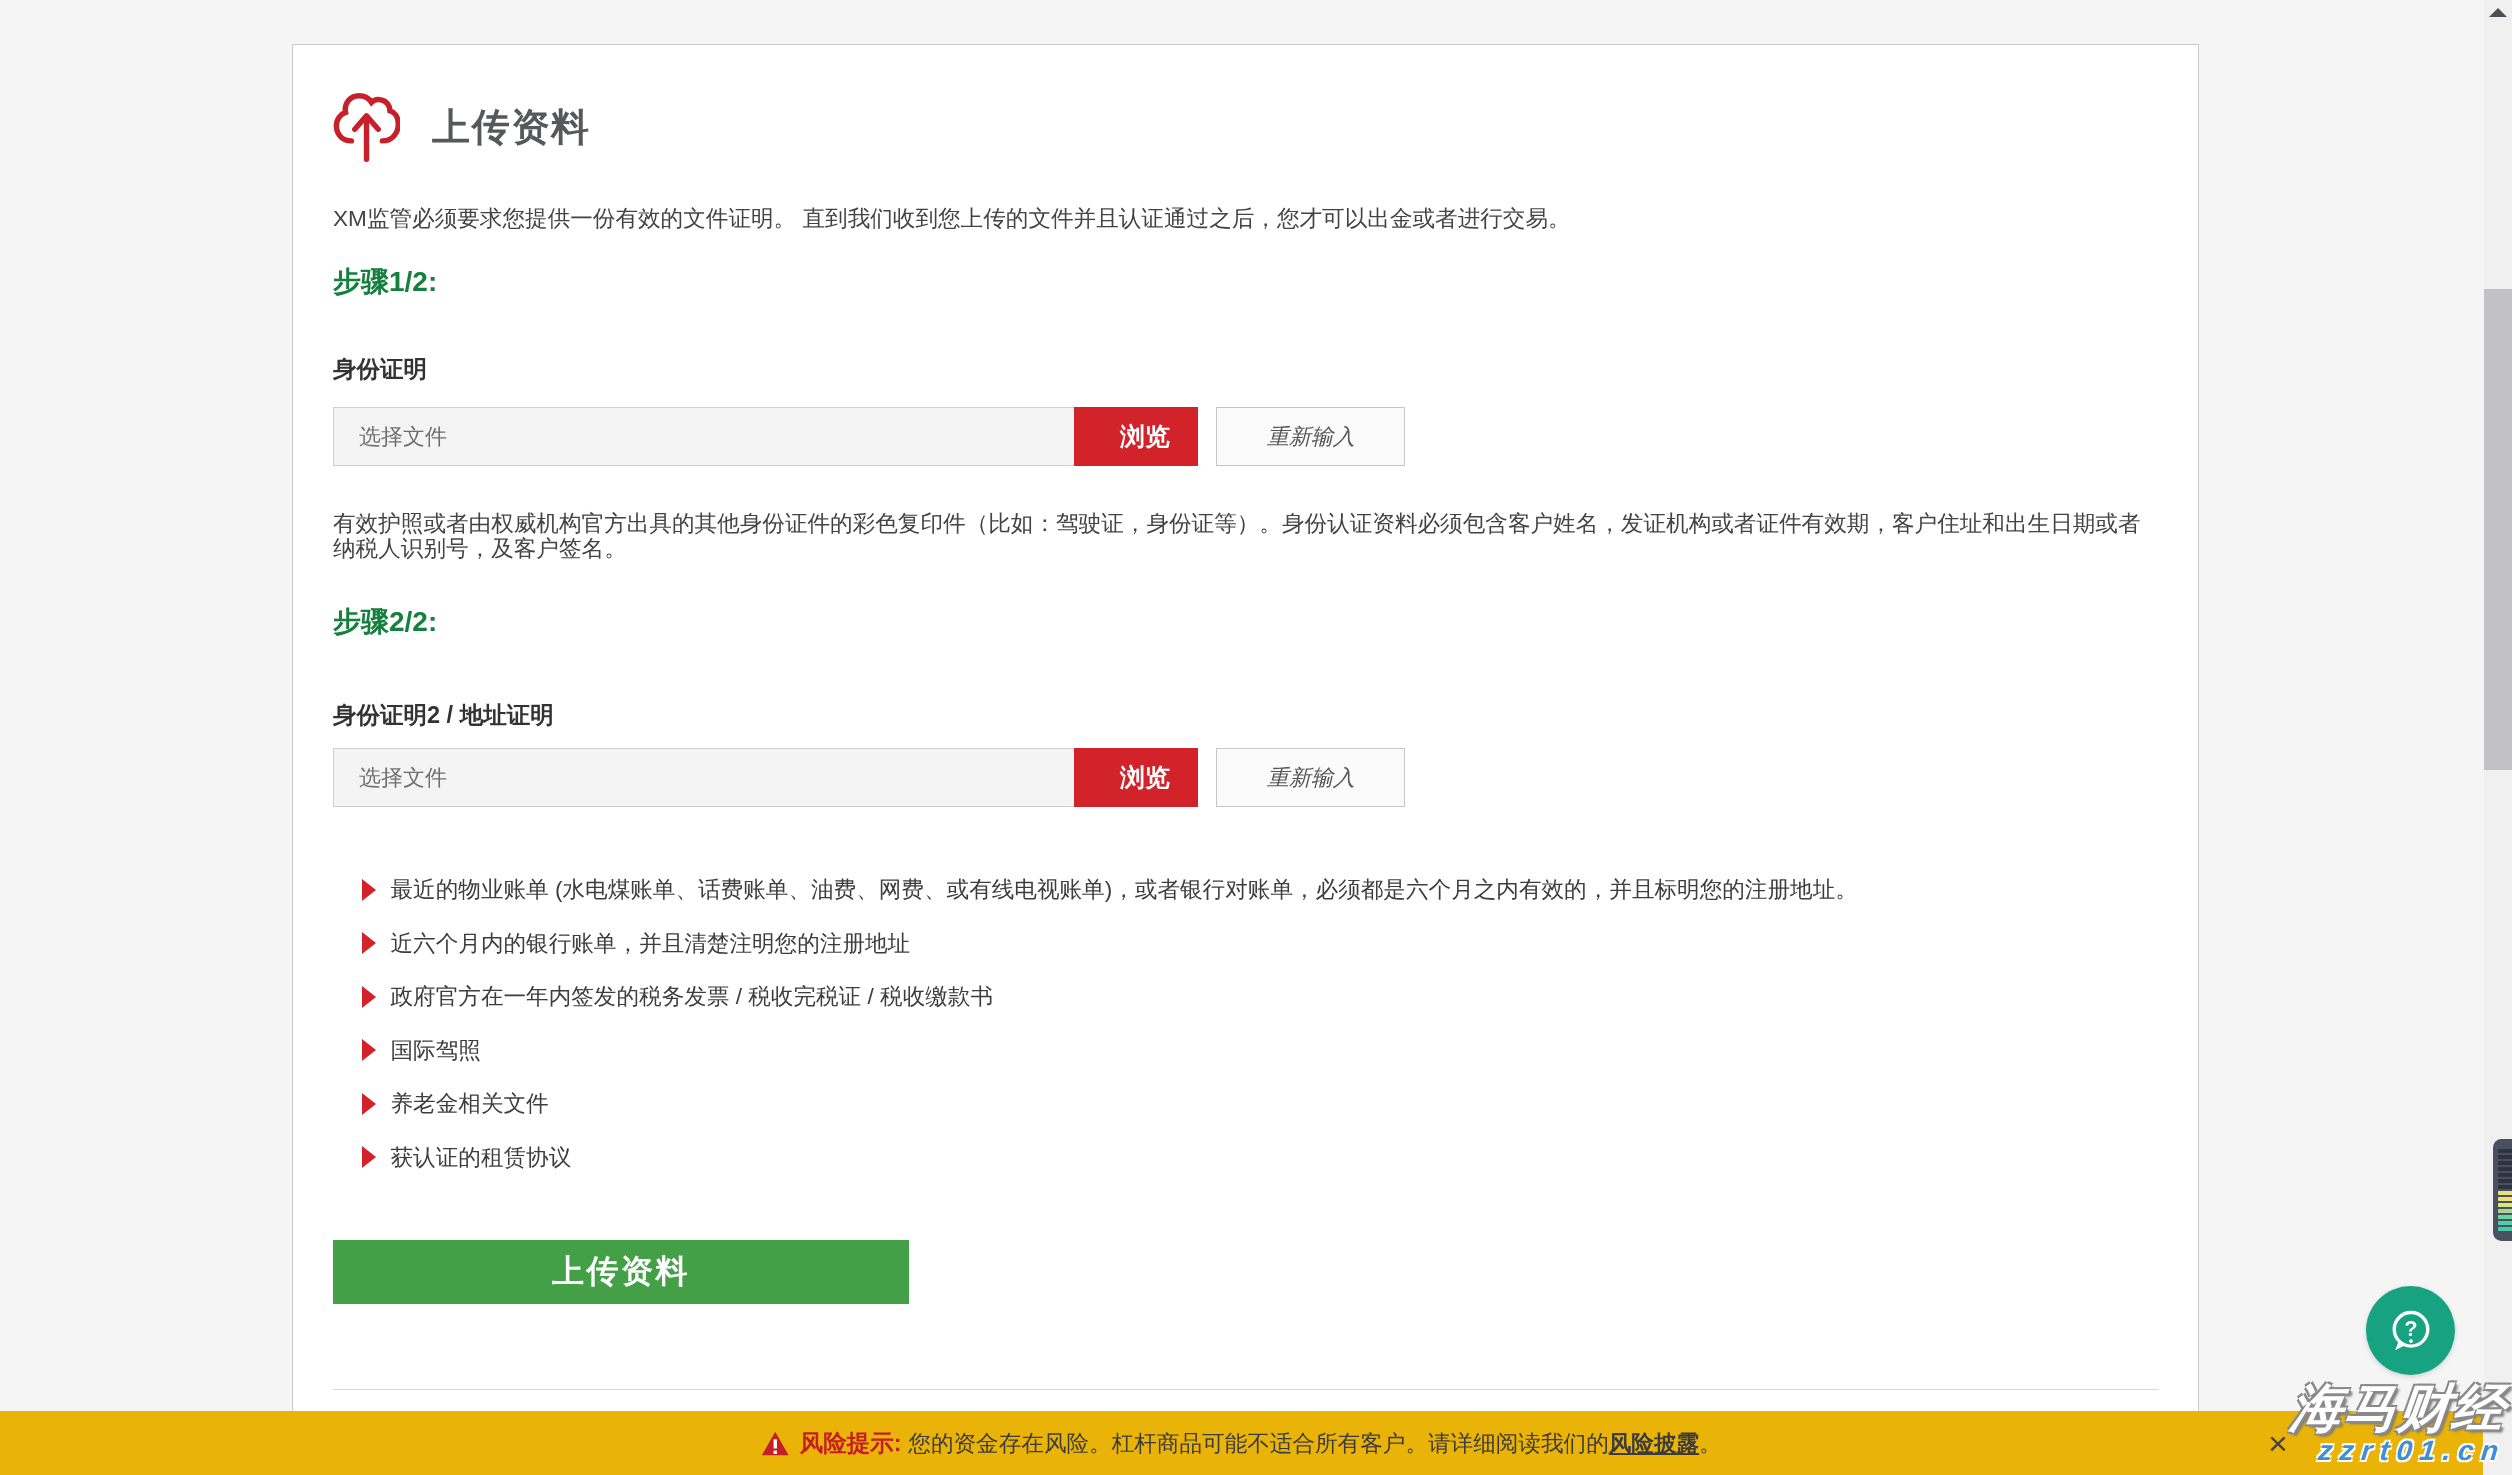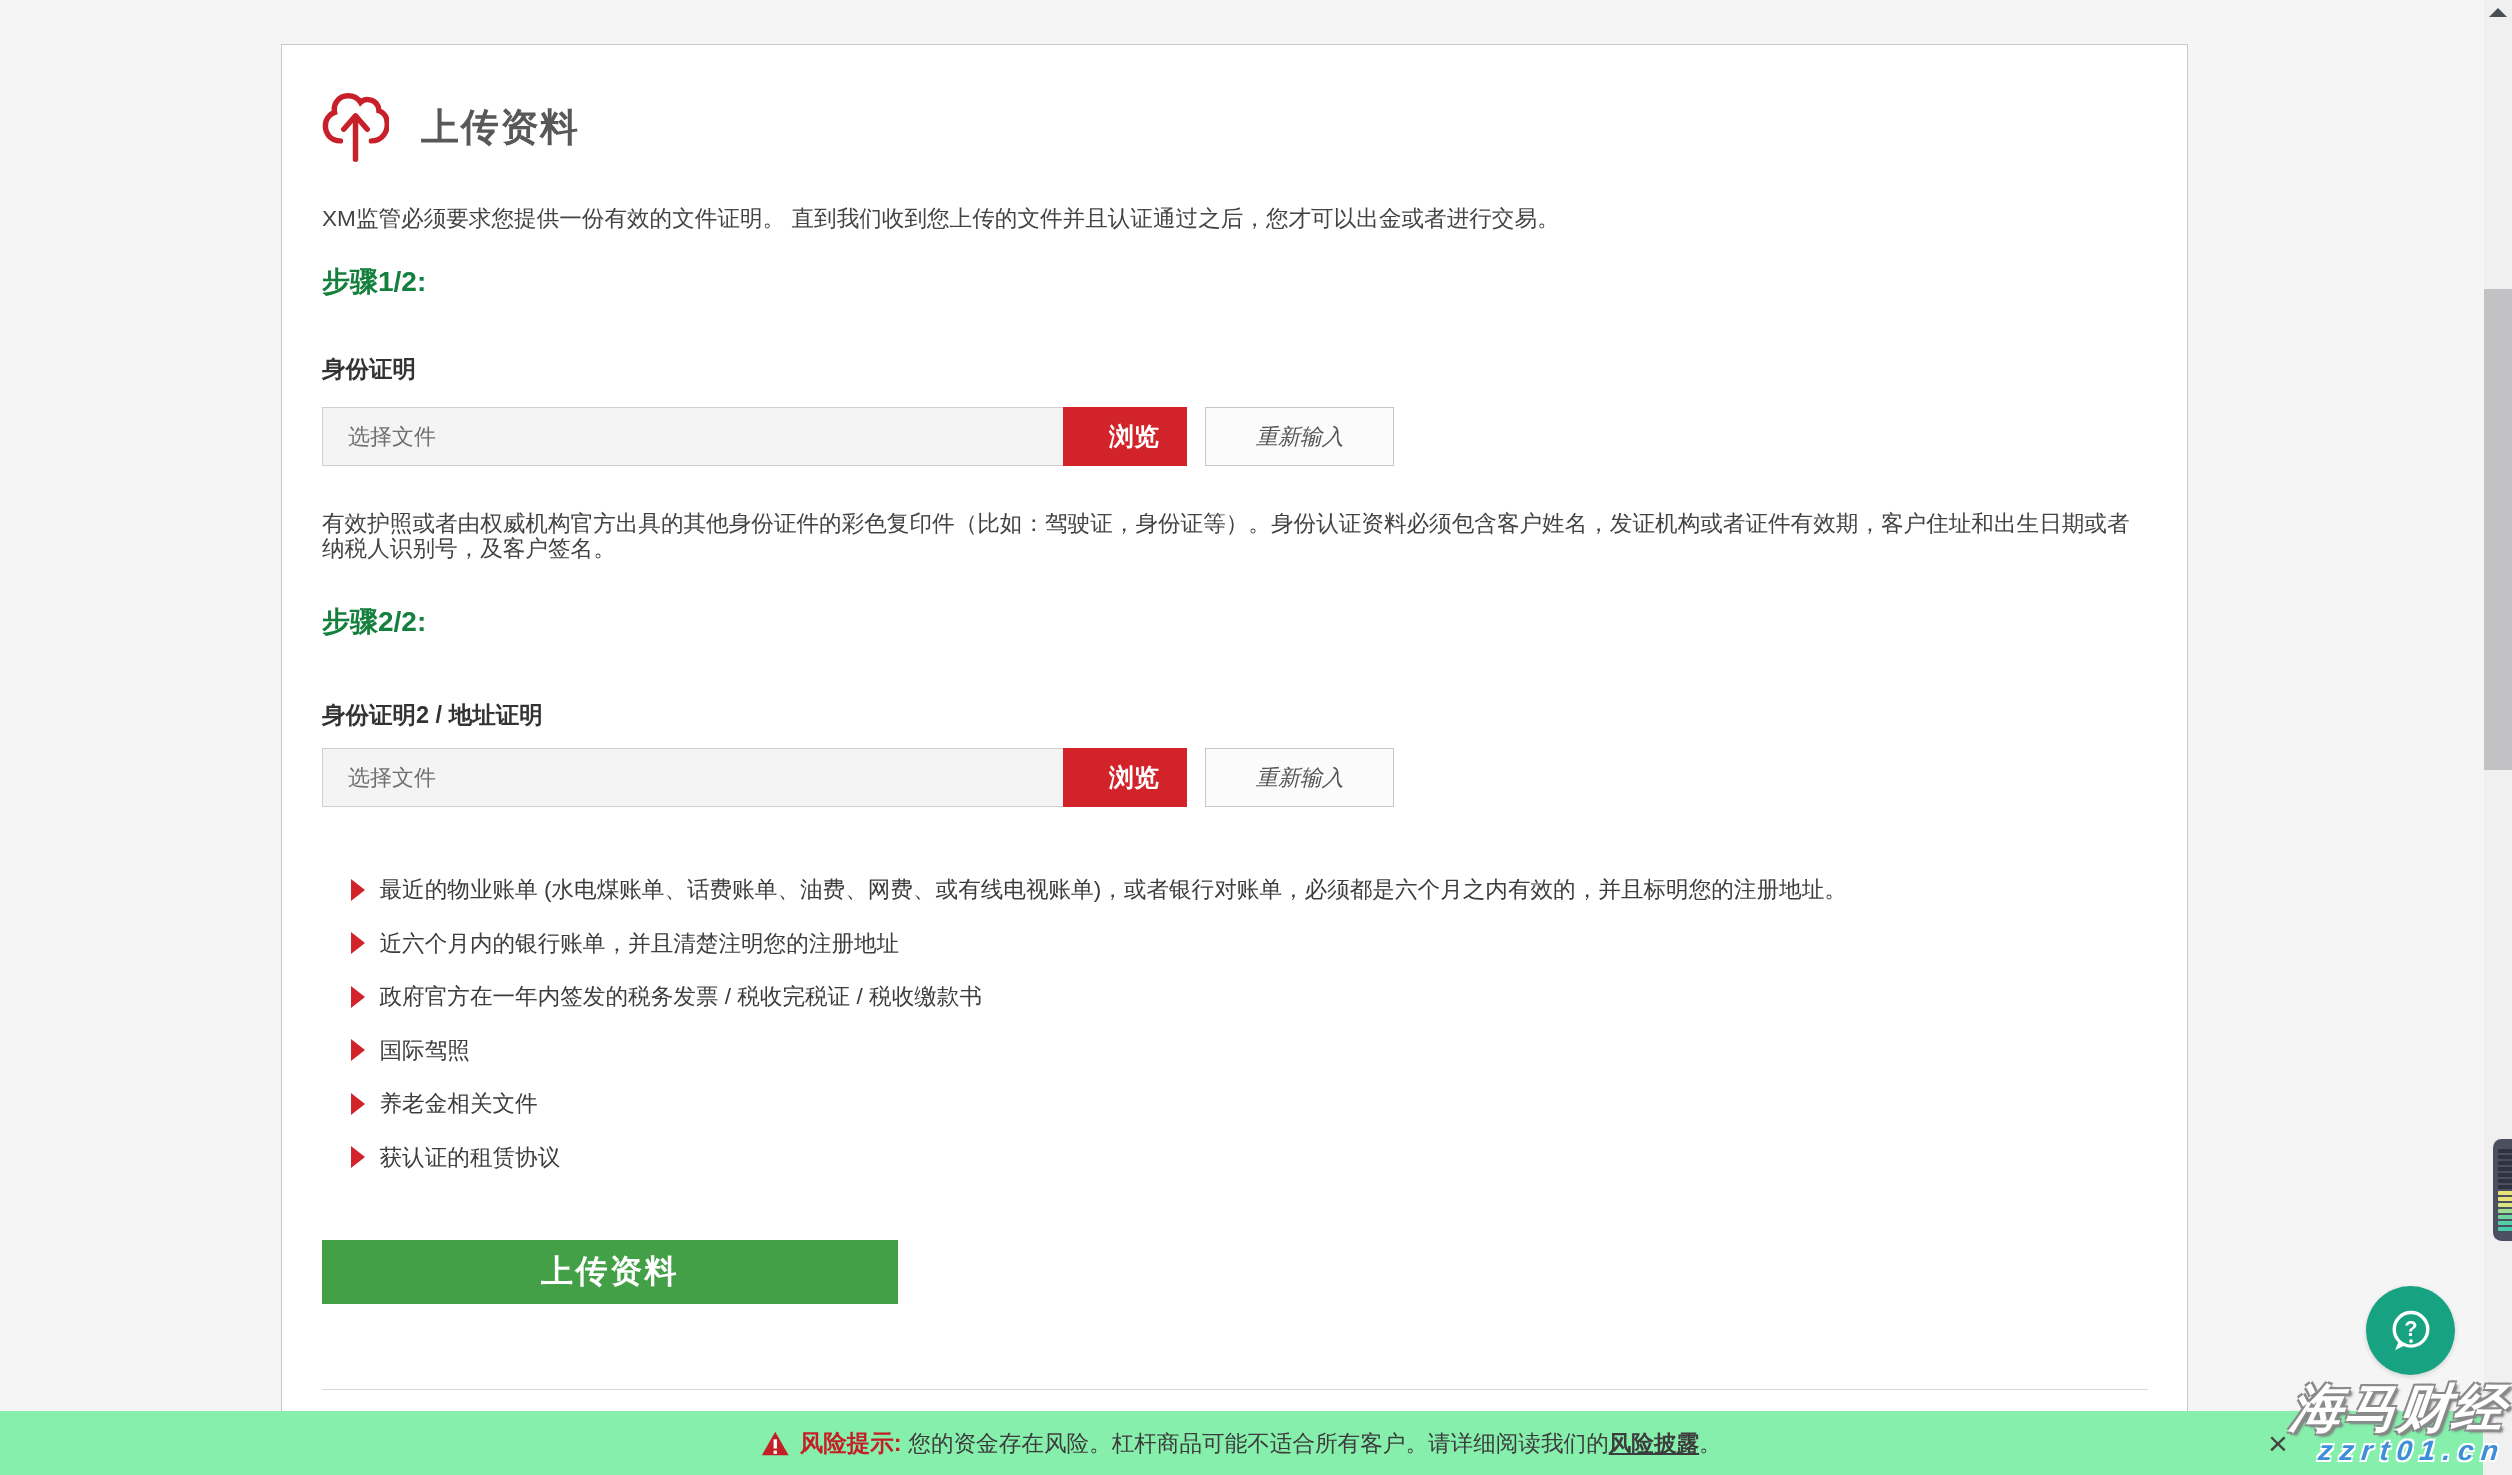--- a/index.html
+++ b/index.html
@@ -4,21 +4,21 @@
 <style>
   html,body{margin:0;padding:0;}
   body{
     width:2512px;height:1475px;position:relative;overflow:hidden;
     background:#f5f5f6;
     font-family:"Liberation Sans","DejaVu Sans",sans-serif;
     -webkit-font-smoothing:antialiased;
   }
   
   .card{
-    position:absolute;left:281px;top:44px;width:1907px;height:1374px;
+    position:absolute;left:292px;top:44px;width:1907px;height:1374px;
     background:#ffffff;border:0.8px solid #c9c9c9;border-bottom:none;
     padding:46px 40px 0 40px;box-sizing:border-box;
   }
   .card-header{display:flex;align-items:center;height:72px;margin-top:0;}
   .cloud-icon{width:67px;height:77px;flex:none;}
   .page-title{
     margin-left:32px;font-size:38px;font-weight:bold;color:#57585a;
     letter-spacing:1.7px;
   }
   .intro{margin-top:39px;font-size:22.6px;color:#434343;line-height:34px;}
@@ -60,21 +60,21 @@
     display:block;margin-top:70px;width:576px;height:64px;border:none;cursor:pointer;
     background:#43a047;color:#ffffff;font-size:32px;font-weight:bold;
     letter-spacing:2.5px;font-family:inherit;
   }
   .section-divider{
     margin:85px 0 0 0;border:none;border-top:1.7px solid #d9d9d9;width:1826px;
   }
   
   .risk-bar{
     position:absolute;left:0;bottom:0;width:2483px;height:64px;
-    background:#86efac;display:flex;align-items:center;justify-content:center;
+    background:#eab308;display:flex;align-items:center;justify-content:center;
     z-index:30;
   }
   .warning-icon{width:28.5px;height:25px;margin-right:10px;flex:none;}
   .risk-label{font-size:23.5px;font-weight:bold;color:#c41e26;margin-right:6.7px;}
   .risk-text{font-size:22.6px;color:#3c3c3c;}
   .risk-link{font-weight:bold;text-decoration:underline;color:#3c3c3c;cursor:pointer;}
   .risk-close{
     position:absolute;left:2258px;top:6.7px;width:40px;height:50px;
     background:none;border:none;color:#444444;font-size:34px;line-height:50px;
     cursor:pointer;font-family:inherit;padding:0;

